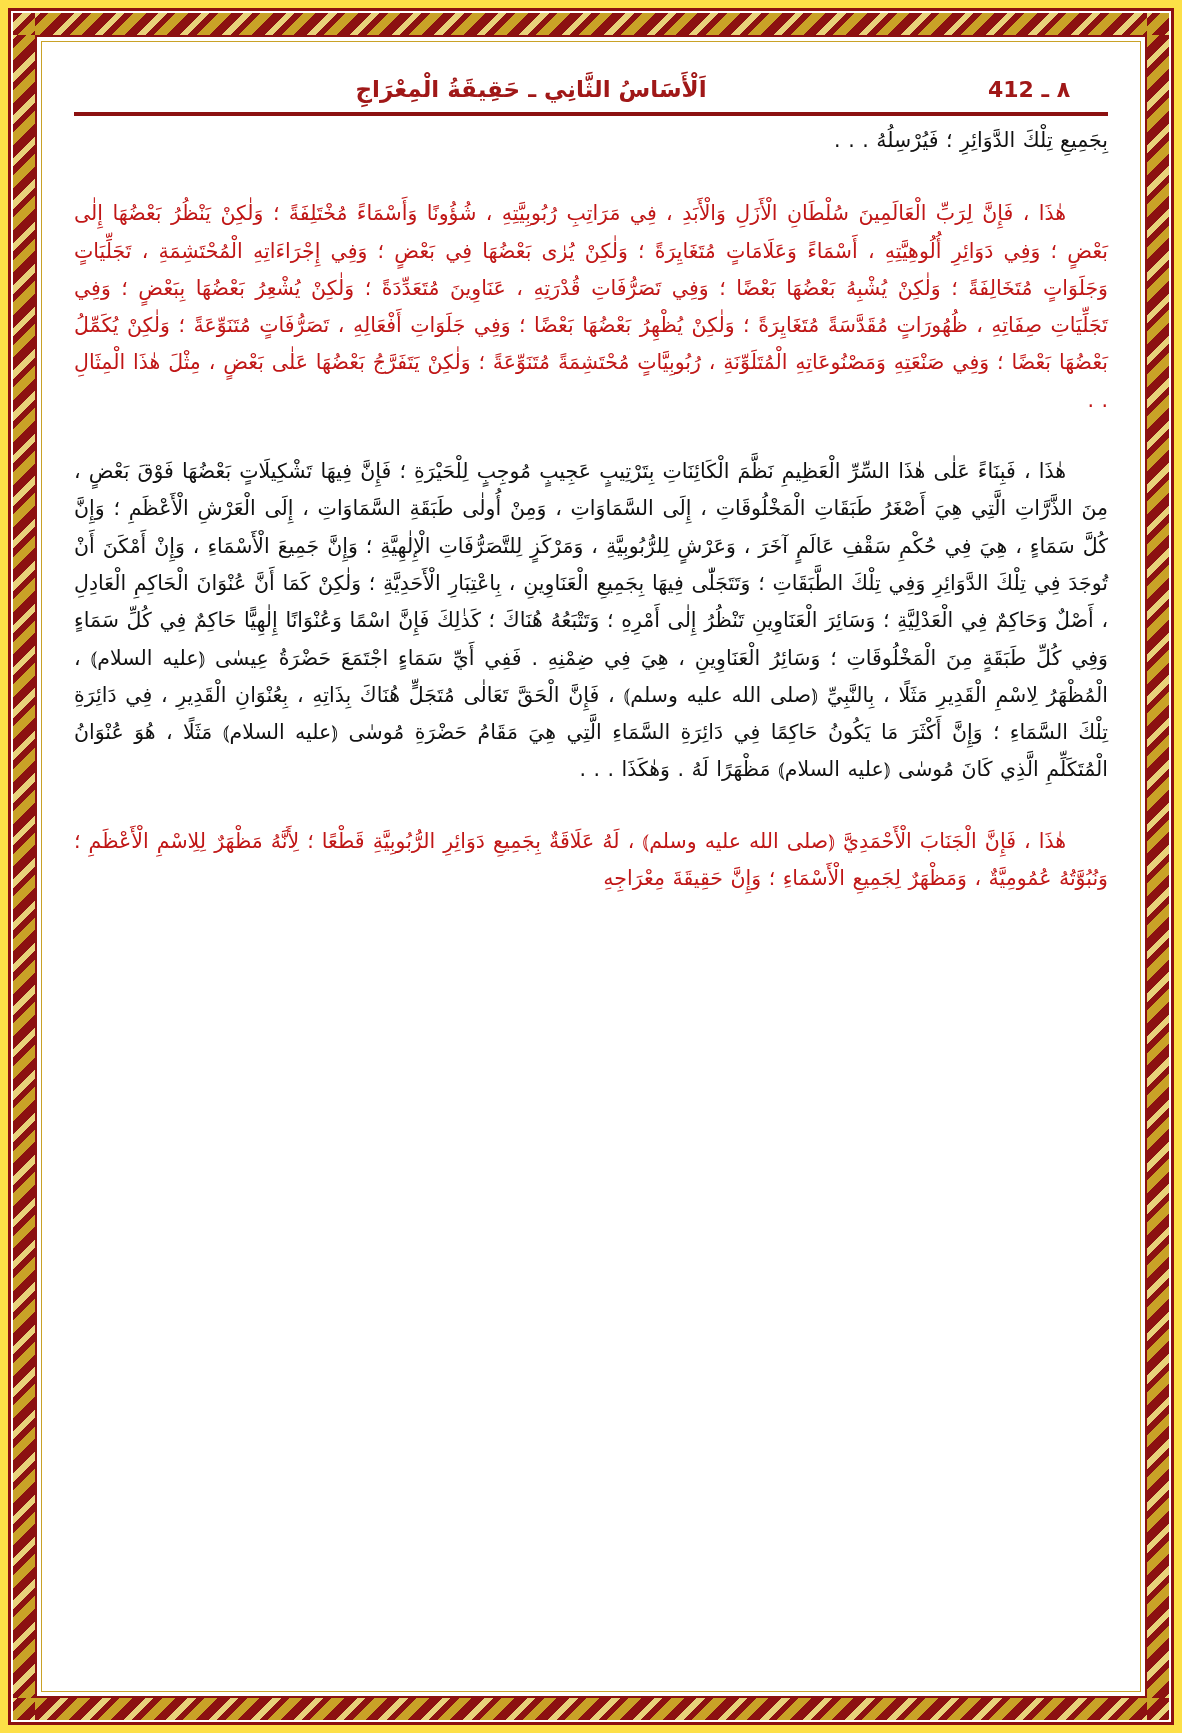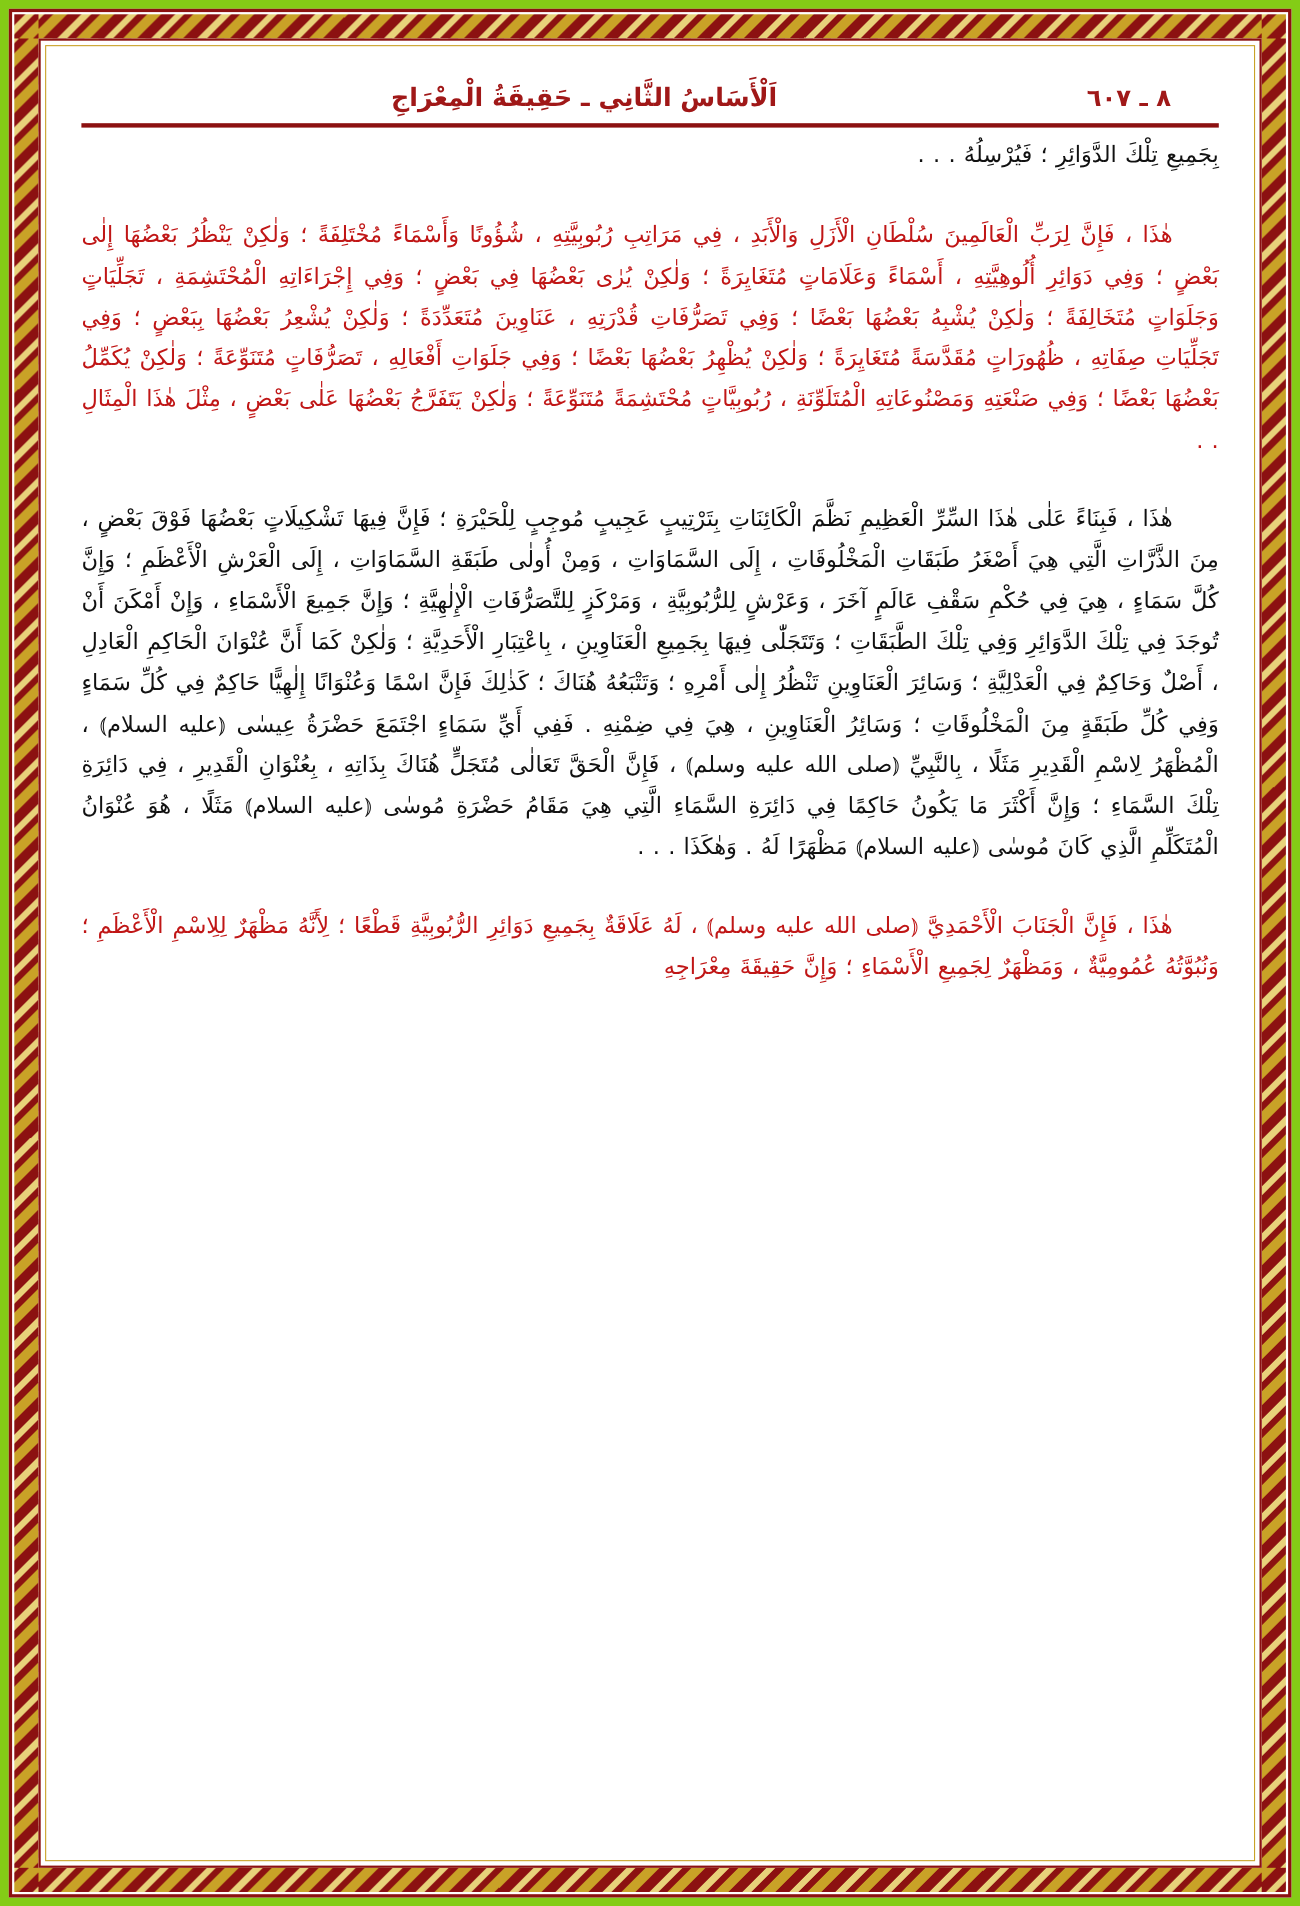--- a/index.html
+++ b/index.html
@@ -13,21 +13,21 @@
     font-family: "DejaVu Sans", sans-serif;
     overflow: hidden;
   }
 
   
   .page {
     position: relative;
     width: 1182px;
     height: 1733px;
     box-sizing: border-box;
-    background: #84cc16;
+    background: #fde047;
     padding: 10px;
   }
   .frame-outer {
     position: absolute;
     left: 8px;
     top: 8px;
     right: 8px;
     bottom: 8px;
     border: 3px solid #8c1111;
     box-sizing: border-box;
@@ -148,21 +148,21 @@
 <div class="page">
   <div class="frame-outer"></div>
   <div class="frame-band"></div>
   <div class="frame-band-inner"></div>
   <div class="frame-thinline"></div>
 
   <div class="content">
 
     <div class="header-row">
       <div class="header-title">اَلْأَسَاسُ الثَّانِي ـ حَقِيقَةُ الْمِعْرَاجِ</div>
-      <div class="header-page">٨ ـ ٦٠٧</div>
+      <div class="header-page">٨ ـ 412</div>
     </div>
     <div class="header-rule"></div>
 
     <div class="body-text">
 
       <p class="para black first-line">بِجَمِيعِ تِلْكَ الدَّوَائِرِ ؛ فَيُرْسِلُهُ . . .</p>
 
       <div class="gapA"></div>
 
       <p class="para red indent">هٰذَا ، فَإِنَّ لِرَبِّ الْعَالَمِينَ سُلْطَانِ الْأَزَلِ وَالْأَبَدِ ، فِي مَرَاتِبِ رُبُوبِيَّتِهِ ، شُؤُونًا وَأَسْمَاءً مُخْتَلِفَةً ؛ وَلٰكِنْ يَنْظُرُ بَعْضُهَا إِلٰى بَعْضٍ ؛ وَفِي دَوَائِرِ أُلُوهِيَّتِهِ ، أَسْمَاءً وَعَلَامَاتٍ مُتَغَايِرَةً ؛ وَلٰكِنْ يُرٰى بَعْضُهَا فِي بَعْضٍ ؛ وَفِي إِجْرَاءَاتِهِ الْمُحْتَشِمَةِ ، تَجَلِّيَاتٍ وَجَلَوَاتٍ مُتَخَالِفَةً ؛ وَلٰكِنْ يُشْبِهُ بَعْضُهَا بَعْضًا ؛ وَفِي تَصَرُّفَاتِ قُدْرَتِهِ ، عَنَاوِينَ مُتَعَدِّدَةً ؛ وَلٰكِنْ يُشْعِرُ بَعْضُهَا بِبَعْضٍ ؛ وَفِي تَجَلِّيَاتِ صِفَاتِهِ ، ظُهُورَاتٍ مُقَدَّسَةً مُتَغَايِرَةً ؛ وَلٰكِنْ يُظْهِرُ بَعْضُهَا بَعْضًا ؛ وَفِي جَلَوَاتِ أَفْعَالِهِ ، تَصَرُّفَاتٍ مُتَنَوِّعَةً ؛ وَلٰكِنْ يُكَمِّلُ بَعْضُهَا بَعْضًا ؛ وَفِي صَنْعَتِهِ وَمَصْنُوعَاتِهِ الْمُتَلَوِّنَةِ ، رُبُوبِيَّاتٍ مُحْتَشِمَةً مُتَنَوِّعَةً ؛ وَلٰكِنْ يَتَفَرَّجُ بَعْضُهَا عَلٰى بَعْضٍ ، مِثْلَ هٰذَا الْمِثَالِ . .</p>

